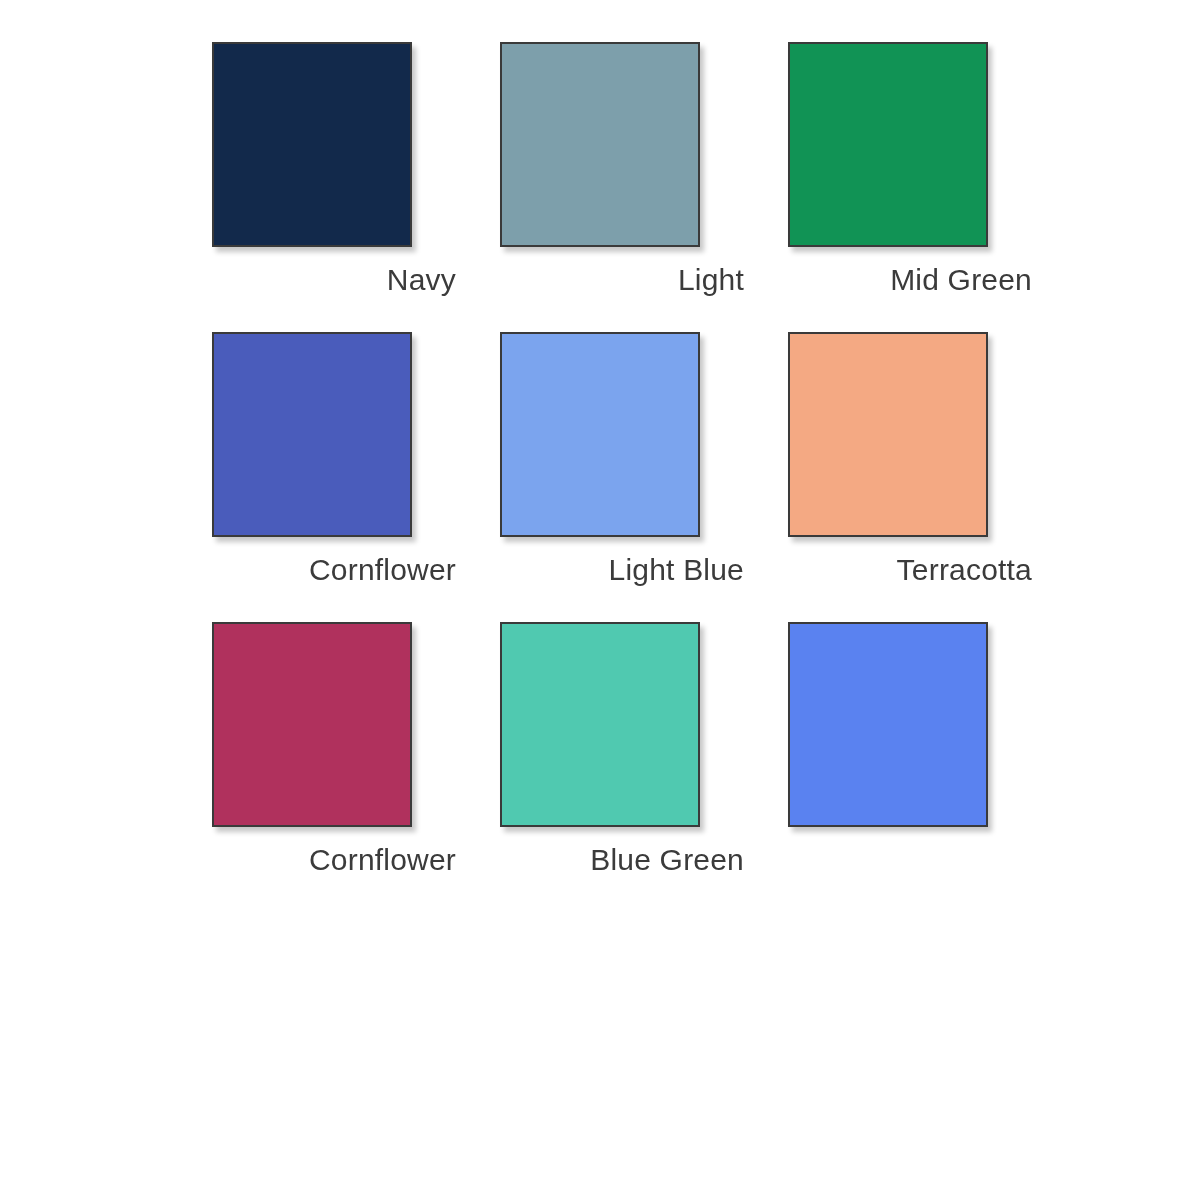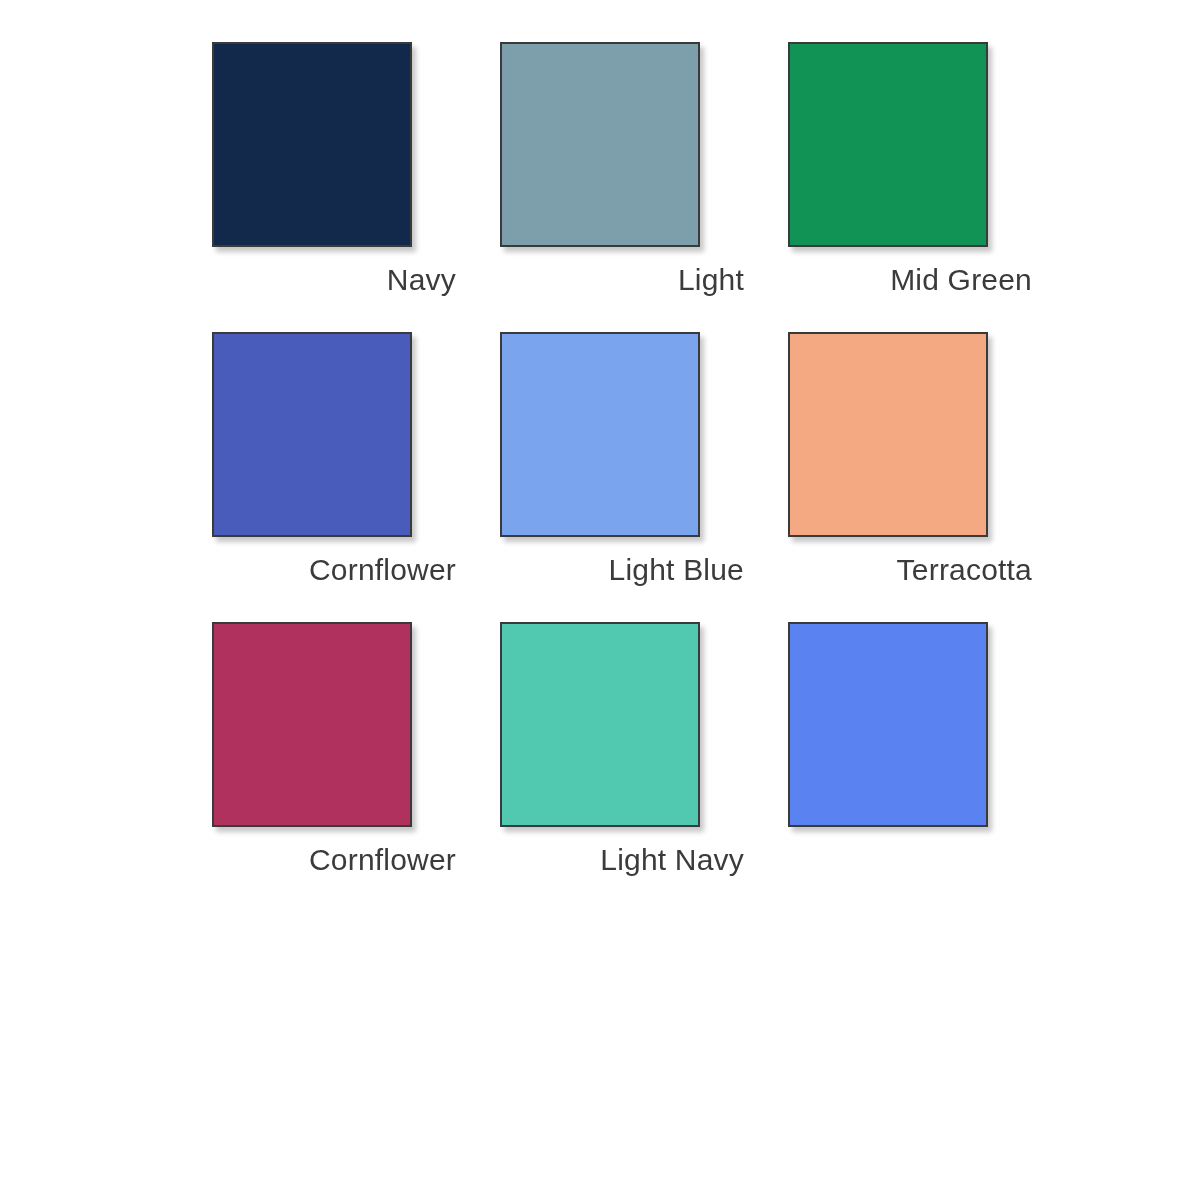--- a/index.html
+++ b/index.html
@@ -84,19 +84,19 @@
       <div class="swatch-cell">
         <div class="swatch-chip" style="border-color: rgb(58, 58, 58); background-color: rgb(244, 169, 131);"></div>
         <div class="swatch-label" style="color: rgb(59, 59, 59); margin-left: 36px;">Terracotta</div>
       </div>
       <div class="swatch-cell">
         <div class="swatch-chip" style="border-color: rgb(58, 58, 58); background-color: rgb(176, 49, 93);"></div>
         <div class="swatch-label" style="color: rgb(59, 59, 59);">Cornflower</div>
       </div>
       <div class="swatch-cell">
         <div class="swatch-chip" style="border-color: rgb(58, 58, 58); background-color: rgb(80, 201, 176);"></div>
-        <div class="swatch-label" style="color: rgb(59, 59, 59);">Light Navy</div>
+        <div class="swatch-label" style="color: rgb(59, 59, 59);">Blue Green</div>
       </div>
       <div class="swatch-cell">
         <div class="swatch-chip" style="border-color: rgb(58, 58, 58); background-color: rgb(90, 130, 240);"></div>
       </div>
     </div>
 </div>
 
 </body></html>

